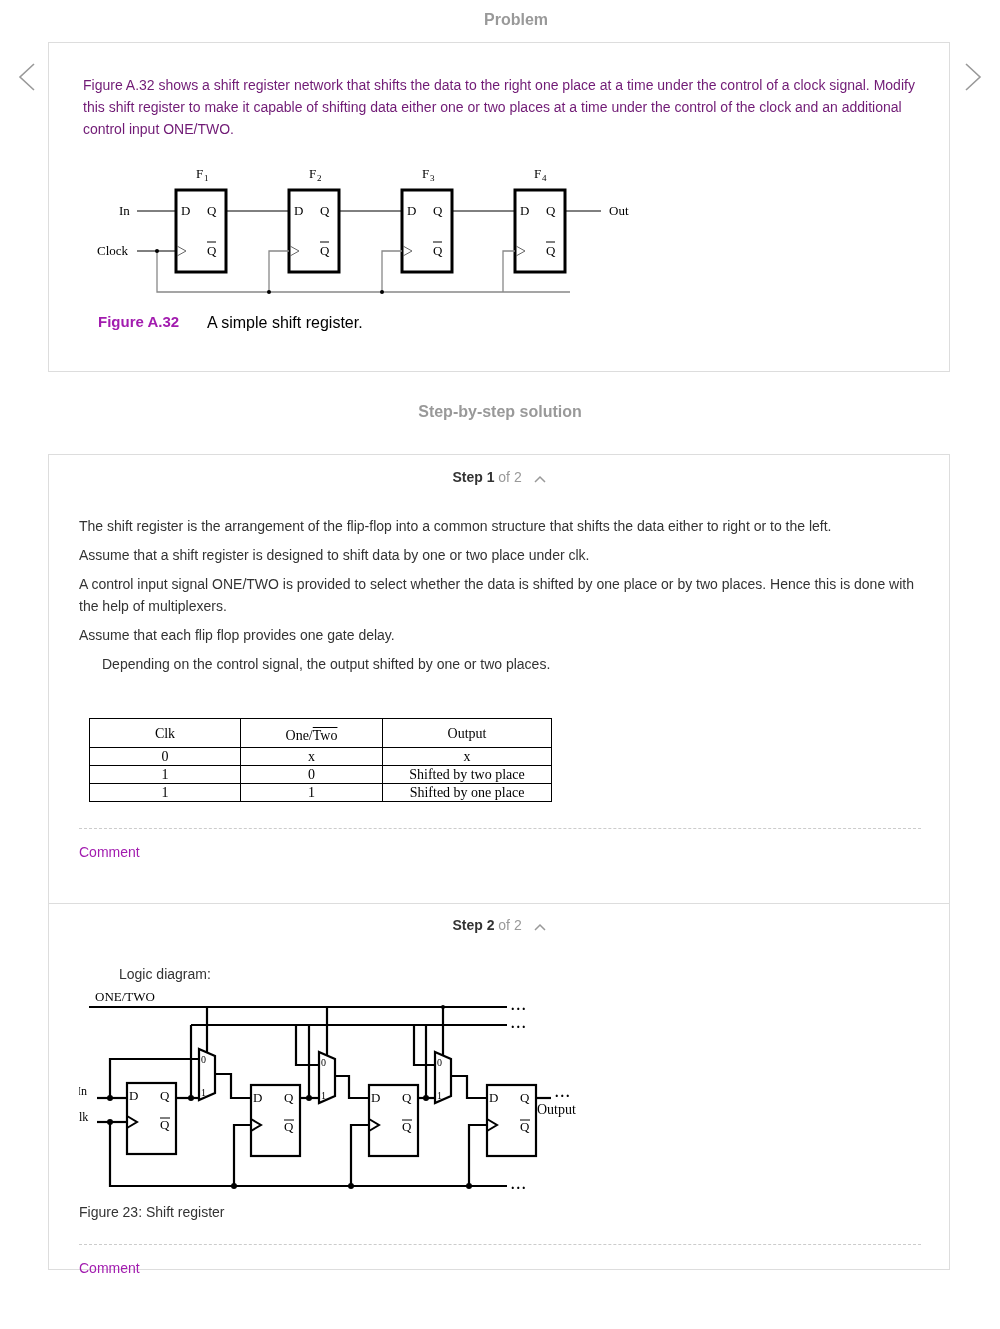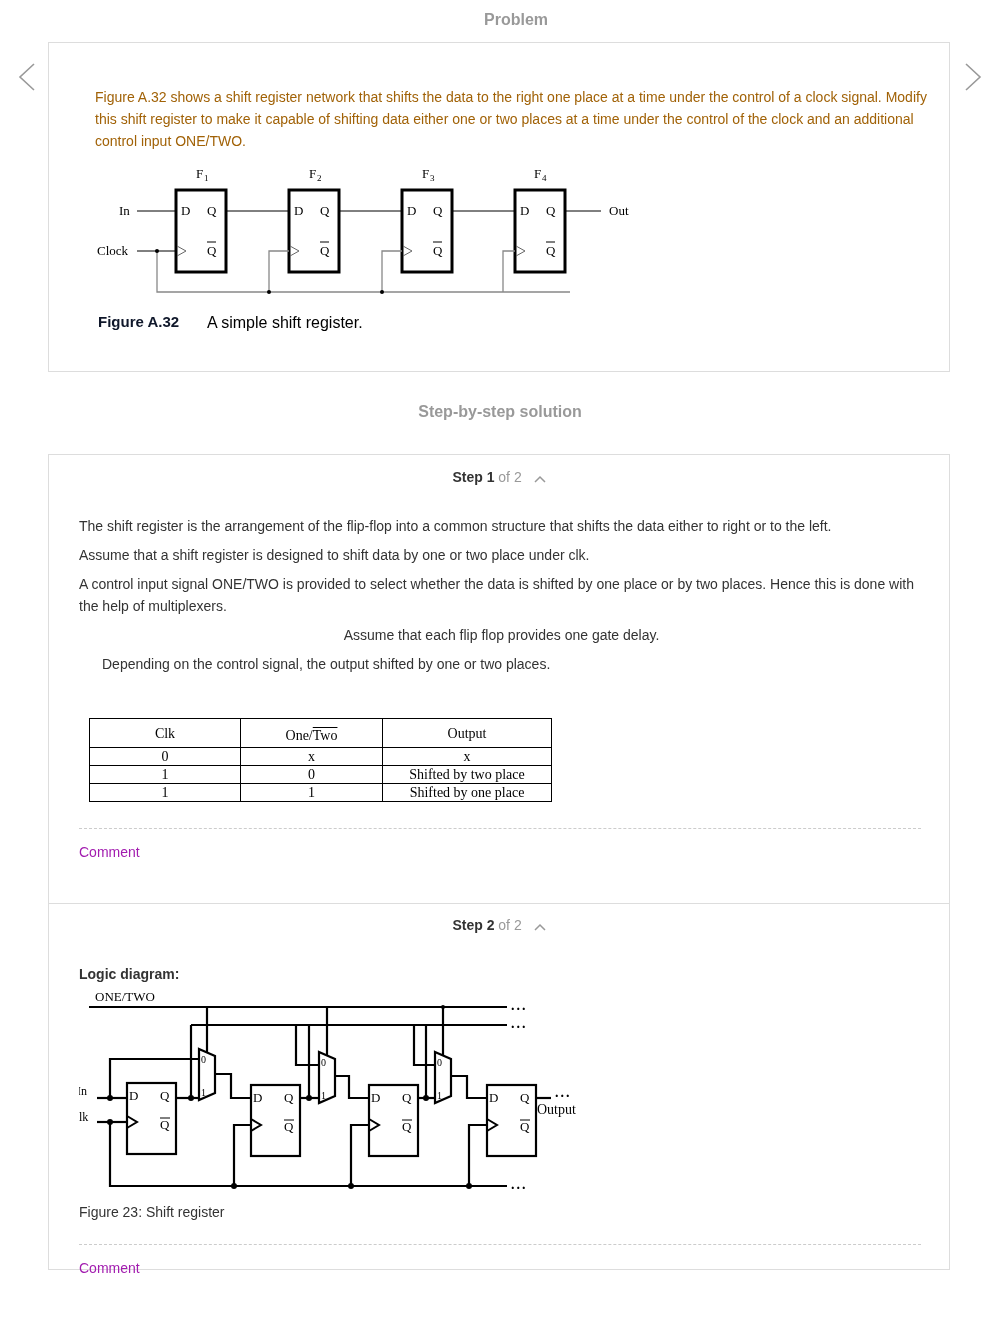--- a/index.html
+++ b/index.html
@@ -1,20 +1,20 @@
 <!DOCTYPE html>
 <html><head>
 <meta charset="utf-8">
 <style>
   html, body { margin: 0; padding: 0; background: #fff; }
   body { width: 1000px; height: 1329px; position: relative; font-family: "Liberation Sans", sans-serif; color: #333; overflow: hidden; }
   .sec-title { position: absolute; left: 0; width: 1000px; text-align: center; font-size: 16px; font-weight: bold; color: #999; }
   .nav-arrow { position: absolute; top: 62px; width: 30px; height: 30px; cursor: pointer; }
   .card { position: absolute; left: 48px; width: 902px; border: 1px solid #ddd; background: #fff; box-sizing: border-box; }
-  .p-text { position: absolute; left: 30px; width: 840px; font-size: 14px; line-height: 22px; color: #a16207; margin: 16px; }
+  .p-text { position: absolute; left: 30px; width: 840px; font-size: 14px; line-height: 22px; color: #701a75; margin: 4px; }
   .step-head { position: absolute; left: 0; width: 100%; text-align: center; font-size: 14px; }
   .step-head b { color: #333; }
   .step-head .of { color: #999; }
   .step-head .chev { display: inline-block; margin-left: 8px; vertical-align: middle; cursor: pointer; }
   .sol-p { position: absolute; left: 30px; width: 845px; font-size: 14px; line-height: 22px; color: #333; margin: 0; }
   .dash { position: absolute; left: 30px; width: 842px; border-top: 1px dashed #ccc; }
   .comment { position: absolute; left: 30px; font-size: 14px; color: #a21caf; cursor: pointer; }
   .divider { position: absolute; left: 0; width: 100%; border-top: 1px solid #ddd; }
   table.truth { position: absolute; left: 40px; border-collapse: collapse; font-family: "Liberation Serif", serif; font-size: 14px; color: #000; }
   table.truth td { border: 1px solid #000; text-align: center; padding: 0; height: 17px; line-height: 17px; }
@@ -105,40 +105,40 @@
       <polyline points="68,93 68,134 481,134"></polyline>
       <polyline points="180,134 180,93 200,93"></polyline>
       <polyline points="293,134 293,93 313,93"></polyline>
       <polyline points="414,134 414,93 426,93"></polyline>
     </g>
     <circle cx="68" cy="93" r="2" fill="#000"></circle>
     <circle cx="180" cy="134" r="2" fill="#000"></circle>
     <circle cx="293" cy="134" r="2" fill="#000"></circle>
   </svg>
 
-  <div style="position:absolute; left:49px; top:270px; font-size:15px; font-weight:bold; color:#0f172a;">Figure A.32</div>
+  <div style="position:absolute; left:49px; top:270px; font-size:15px; font-weight:bold; color:#a21caf;">Figure A.32</div>
   <div style="position:absolute; left:158px; top:271px; font-size:16px; color:#000;">A simple shift register.</div>
 </div>
 
 <div class="sec-title" style="top:403px;">Step-by-step solution</div>
 
 <div class="card" style="top:454px; height:816px;">
 
   <div class="step-head" style="top:14px;">
     <b><span>Step</span> <span>1</span></b>
     <span class="of">of 2</span>
     <span class="chev"><svg width="12" height="8">
           <polyline points="1,7 6,2 11,7" fill="none" stroke="#999" stroke-width="1.5"></polyline>
         </svg></span>
   </div>
 
   <p class="sol-p" style="top:60px;">The shift register is the arrangement of the flip-flop into a common structure that shifts the data either to right or to the left.</p>
   <p class="sol-p" style="top:89px;">Assume that a shift register is designed to shift data by one or two place under clk.</p>
   <p class="sol-p" style="top:118px;">A control input signal ONE/TWO is provided to select whether the data is shifted by one place or by two places. Hence this is done with the help of multiplexers.</p>
-  <p class="sol-p" style="top:169px;text-align:center;">Assume that each flip flop provides one gate delay.</p>
+  <p class="sol-p" style="top:169px;">Assume that each flip flop provides one gate delay.</p>
   <p class="sol-p" style="top:198px;margin-left:23px;">Depending on the control signal, the output shifted by one or two places.</p>
 
   <table class="truth" style="top:263px;">
     <tbody>
         <tr>
       <td style="width:150px; height:24px;">Clk</td>
       <td style="width:141px; height:24px; padding-top:4px;"><span>One/</span><span class="ovl">Two</span></td>
       <td style="width:168px; height:24px;">Output</td>
     </tr>
     <tr>
@@ -165,21 +165,21 @@
   <div class="divider" style="top:448px;"></div>
 
   <div class="step-head" style="top:462px;">
     <b><span>Step</span> <span>2</span></b>
     <span class="of">of 2</span>
     <span class="chev"><svg width="12" height="8">
           <polyline points="1,7 6,2 11,7" fill="none" stroke="#999" stroke-width="1.5"></polyline>
         </svg></span>
   </div>
 
-  <p class="sol-p" style="top:508px; font-weight:bold;">Logic diagram:</p>
+  <p class="sol-p" style="top:508px; font-weight:normal;margin-left:40px;">Logic diagram:</p>
 
   <svg style="position:absolute; left:30px; top:535px;" width="560" height="205">
     <g stroke="#000" stroke-width="2.2" fill="none">
 
       <line x1="10" y1="17" x2="428" y2="17"></line>
 
       <line x1="112" y1="35" x2="428" y2="35"></line>
 
       <polyline points="31,130 31,196 428,196"></polyline>
 

